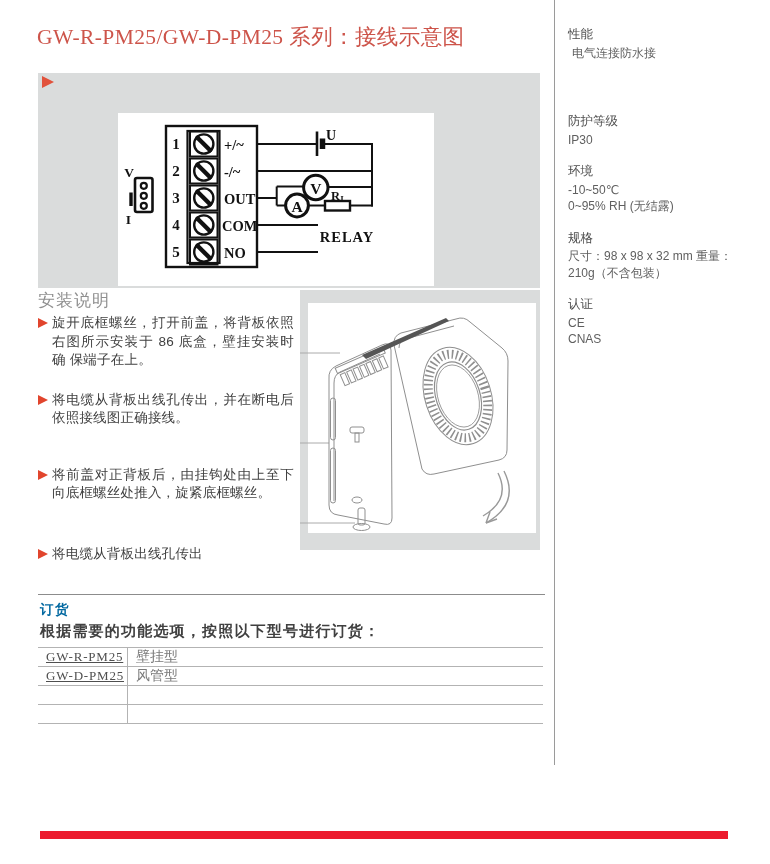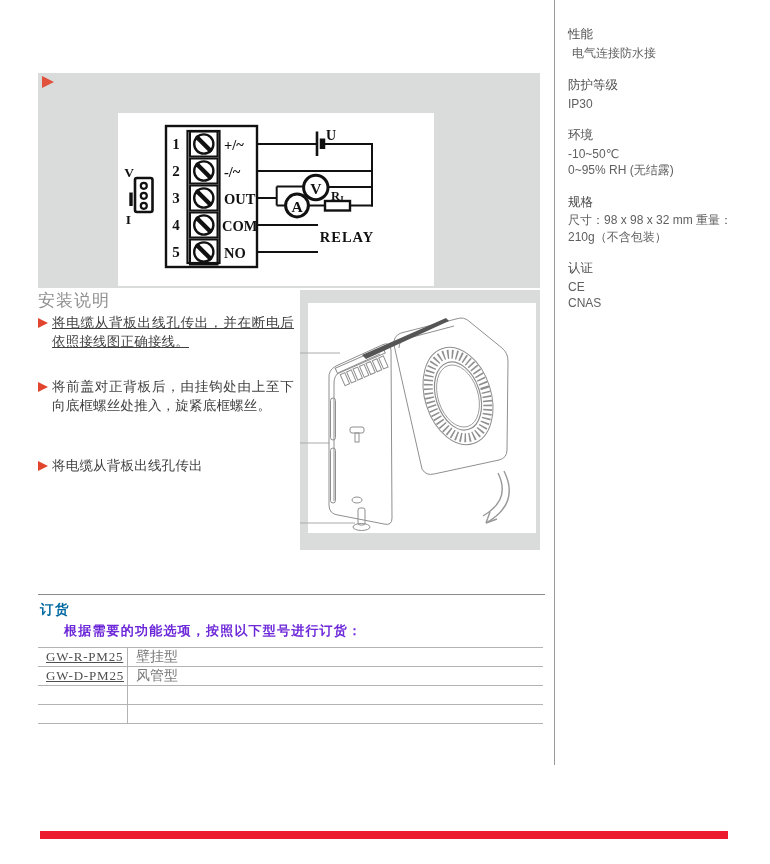--- a/index.html
+++ b/index.html
@@ -19,54 +19,55 @@
   #wiring-svg{display:block;}
   .wtxt{font-family:"Liberation Serif","DejaVu Serif",serif;font-weight:bold;fill:#111;}
 
   
   #install-heading{left:38px;top:289px;font-size:17px;color:#8f8f8f;letter-spacing:1px;}
   #install-steps{left:38px;top:314px;width:256px;}
   .step{position:relative;padding-left:14px;font-size:13.5px;line-height:18.5px;
     color:#3f3f3f;text-align:justify;letter-spacing:0.2px;}
   .step .tri{position:absolute;left:0;top:4px;width:0;height:0;border-left:10px solid #e1452d;
     border-top:5.5px solid transparent;border-bottom:5.5px solid transparent;}
-  .step.m1{margin-bottom:21px;} .step.m2{margin-bottom:27px;text-decoration:underline;} .step.m3{margin-bottom:42px;}
+  .step.m1{margin-bottom:21px;} .step.m2{margin-bottom:38px;} .step.m3{margin-bottom:42px;}
 
   
   #illus-panel{left:300px;top:290px;width:240px;height:260px;background:#dadcdc;}
   #illus-white{left:8px;top:13px;width:228px;height:230px;background:#fff;}
   #illus-svg{position:absolute;left:0;top:13px;}
 
   
   #sidebar-divider{left:554px;top:0;width:1px;height:765px;background:#9a9a9a;}
   #sidebar{left:568px;top:26px;width:185px;color:#5f5f5f;font-size:12px;line-height:16.5px;}
   .sb-sec{margin-bottom:15px;}
   .sb-sec .sb-h{color:#4d4d4d;font-size:12.5px;margin-bottom:2px;}
-  .sb-sec.gap-big{margin-bottom:16px;}
+  .sb-sec.gap-big{margin-bottom:52px;}
   .sb-ind{padding-left:4px;}
 
   
   #order-rule{left:38px;top:594px;width:507px;height:1px;background:#8c8c8c;}
   #order-heading{left:40px;top:601px;font-size:13.5px;font-weight:bold;color:#0369a1;letter-spacing:1.5px;}
-  #order-subtitle{left:40px;top:622px;font-size:13px;font-weight:bold;color:#6d28d9;letter-spacing:1.2px;margin-left:24px;}
+  #order-subtitle{left:40px;top:622px;font-size:15px;font-weight:bold;color:#404040;letter-spacing:1.2px;}
   #order-table{left:38px;top:647px;width:505px;border-collapse:collapse;}
   #order-table td{border-top:1px solid #b3b3b3;border-bottom:1px solid #b3b3b3;
     height:18px;padding:0 0 0 8px;font-size:14px;vertical-align:middle;}
   #order-table td.model{width:81px;border-right:1px solid #b3b3b3;
     font-family:"Liberation Serif","DejaVu Serif",serif;color:#4f4f4f;font-size:13px;letter-spacing:0.8px;text-decoration:underline;}
   #order-table td.type{color:#7a7a7a;}
 
   
   #footer-bar{left:40px;top:831px;width:688px;height:8px;background:#ec1b2e;}
 </style>
 </head>
 <body>
 
 <div id="page">
 
+  <div id="page-title" class="abs">GW-R-PM25/GW-D-PM25 系列：接线示意图</div>
 
   <div id="wiring-panel" class="abs">
     <div id="wiring-marker" class="abs"></div>
     <div id="wiring-white" class="abs">
       <svg id="wiring-svg" width="316" height="173" viewBox="0 0 316 173">
 
         <g stroke="#111" fill="none">
           <rect x="48" y="13" width="91" height="141" stroke-width="2.4"></rect>
           <rect x="69.5" y="18" width="32" height="132" stroke-width="2.2"></rect>
 
@@ -149,20 +150,24 @@
           <line x1="13" y1="79.5" x2="13" y2="93" stroke="#111" stroke-width="3.4"></line>
           <text class="wtxt" x="11" y="64" font-size="13.5" text-anchor="middle">V</text>
           <text class="wtxt" x="10.5" y="111" font-size="13.5" text-anchor="middle">I</text>
         </g>
       </svg>
     </div>
   </div>
 
   <div id="install-heading" class="abs">安装说明</div>
   <div id="install-steps" class="abs">
+    <div class="step m1">
+      <span class="tri"></span>
+      <span>旋开底框螺丝，打开前盖，将背板依照右图所示安装于 86 底盒，壁挂安装时确 保端子在上。</span>
+    </div>
     <div class="step m2">
       <span class="tri"></span>
       <span>将电缆从背板出线孔传出，并在断电后依照接线图正确接线。</span>
     </div>
     <div class="step m3">
       <span class="tri"></span>
       <span>将前盖对正背板后，由挂钩处由上至下向底框螺丝处推入，旋紧底框螺丝。</span>
     </div>
     <div class="step">
       <span class="tri"></span>

